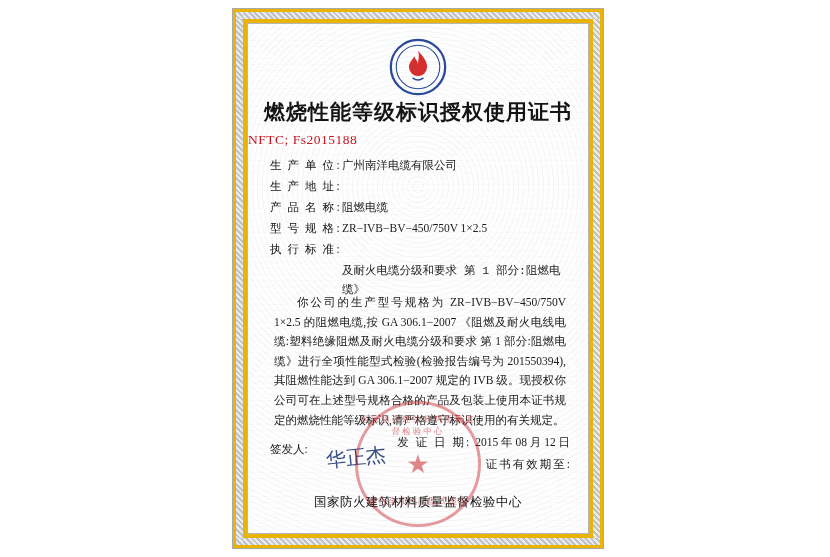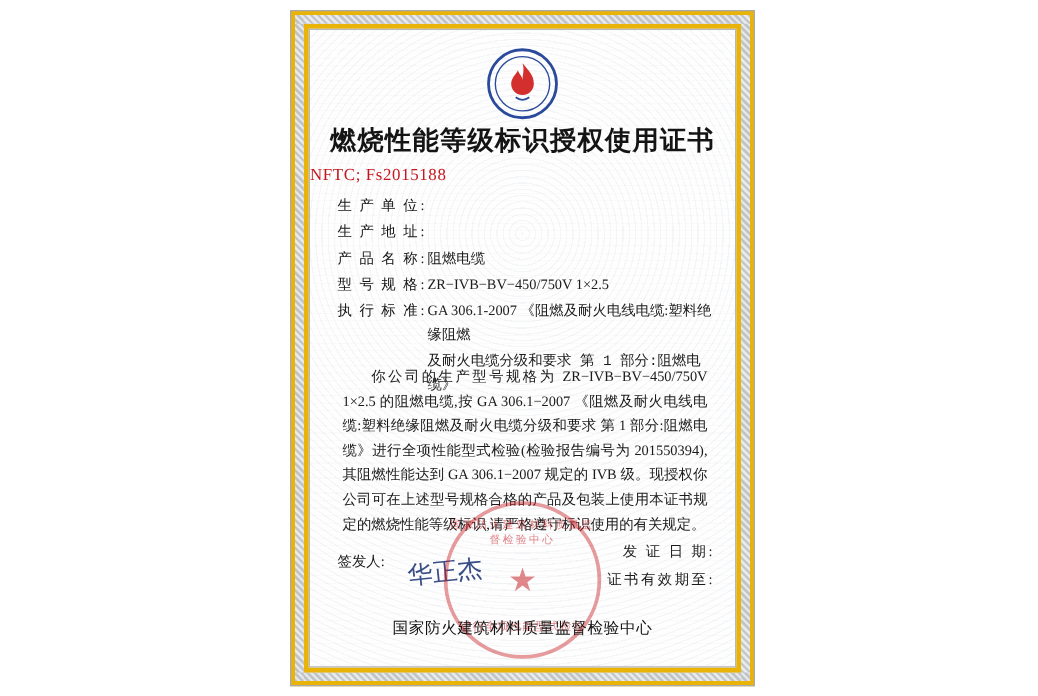--- a/index.html
+++ b/index.html
@@ -151,56 +151,57 @@
       <div class="title">燃烧性能等级标识授权使用证书</div>
 
       <div class="nftc">
         <span>NFTC</span><span>;&nbsp;</span><span>Fs2015188</span>
       </div>
 
       <div class="fields">
         <div class="frow">
           <span class="flabel">生产单位</span>
           <span class="fcolon">:</span>
+          <span class="fval">广州南洋电缆有限公司</span>
         </div>
         <div class="frow">
           <span class="flabel">生产地址</span>
           <span class="fcolon">:</span>
         </div>
         <div class="frow">
           <span class="flabel">产品名称</span>
           <span class="fcolon">:</span>
           <span class="fval">阻燃电缆</span>
         </div>
         <div class="frow">
           <span class="flabel">型号规格</span>
           <span class="fcolon">:</span>
           <span class="fval">ZR−IVB−BV−450/750V 1×2.5</span>
         </div>
         <div class="frow">
           <span class="flabel">执行标准</span>
           <span class="fcolon">:</span>
-          <span class="fval">GA 306.1-2007 《阻燃及耐火电线电缆:塑料绝缘阻燃</span>
         </div>
         <div class="frow">
           <span class="fval cont">及耐火电缆分级和要求 第 1 部分:阻燃电缆》</span>
         </div>
       </div>
 
       <div class="body-text">
         <p>你公司的生产型号规格为 ZR−IVB−BV−450/750V 1×2.5 的阻燃电缆,按 GA 306.1−2007 《阻燃及耐火电线电缆:塑料绝缘阻燃及耐火电缆分级和要求 第 1 部分:阻燃电缆》进行全项性能型式检验(检验报告编号为 201550394),其阻燃性能达到 GA 306.1−2007 规定的 IVB 级。现授权你公司可在上述型号规格合格的产品及包装上使用本证书规定的燃烧性能等级标识,请严格遵守标识使用的有关规定。</p>
       </div>
 
       <div class="signer">签发人:</div>
       <div class="signature">华正杰</div>
 
       <div class="sign-block">
         <div class="sign-row">
           <span class="k">发 证 日 期</span>
           <span>:</span>
+          <span class="v">2015 年 08 月 12 日</span>
         </div>
         <div class="sign-row">
           <span class="k">证书有效期至</span>
           <span>:</span>
         </div>
       </div>
 
       <div class="stamp">
         <div class="top">国家防火建筑材料质量监督检验中心</div>
         <div class="star">★</div>

